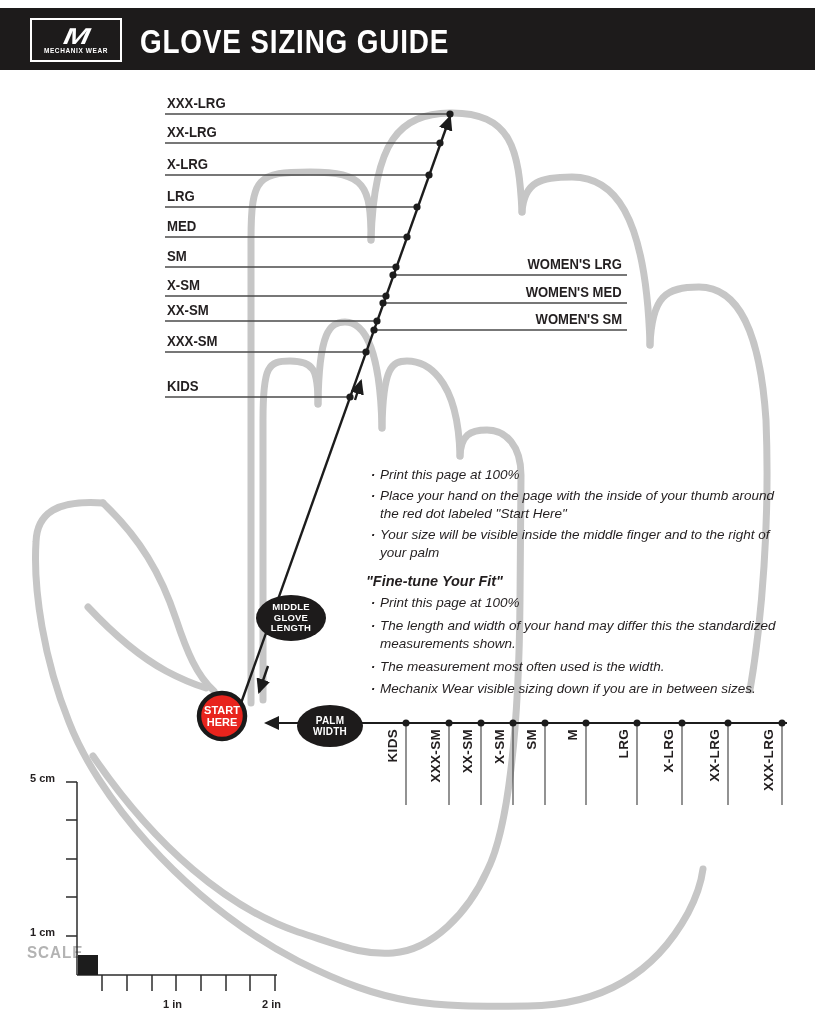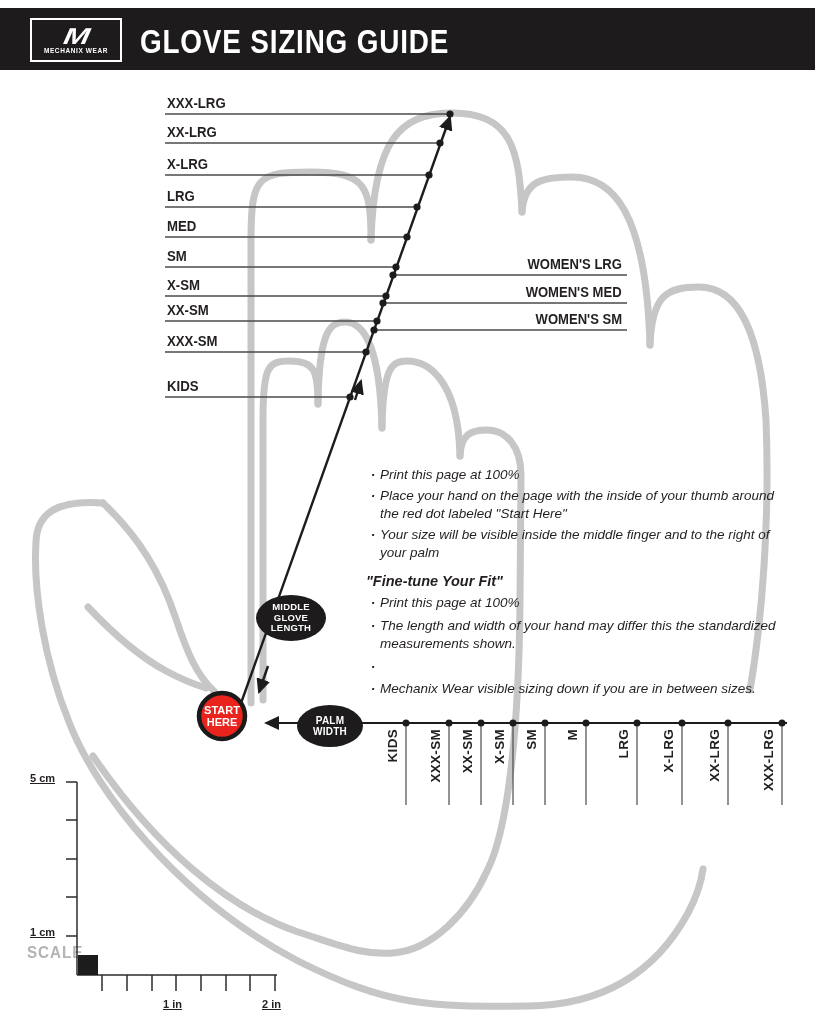--- a/index.html
+++ b/index.html
@@ -36,21 +36,21 @@
   .bullet .dot{width:14px;flex:0 0 14px;text-align:center;font-weight:bold;}
   .fine{margin-top:9px;}
   .fine .bullet{margin-bottom:4px;}
 
   
   .oval-text{position:absolute;color:#fff;font-weight:bold;text-align:center;line-height:10.5px;font-size:9.5px;
              letter-spacing:.2px;}
   .start-text{position:absolute;color:#fff;font-weight:bold;text-align:center;font-size:11px;line-height:11.5px;}
 
   
-  .ruler-lab{position:absolute;font-size:11px;font-weight:bold;white-space:nowrap;text-decoration:underline;}
+  .ruler-lab{position:absolute;font-size:11px;font-weight:bold;white-space:nowrap;}
   .scale-word{position:absolute;left:27px;top:944px;font-size:16px;font-weight:bold;color:#b3b3b3;
               letter-spacing:1px;transform:scaleX(.95);transform-origin:left center;}
 </style>
 </head>
 <body>
 
 <div class="page">
 
   <svg class="layer" width="815" height="1024" viewBox="0 0 815 1024">
     <defs>
@@ -209,20 +209,21 @@
       <div class="bullet">
           <span class="dot">·</span>
           <span>Print this page at 100%</span>
         </div>
       <div class="bullet">
           <span class="dot">·</span>
           <span>The length and width of your hand may differ this the standardized measurements shown.</span>
         </div>
       <div class="bullet">
           <span class="dot">·</span>
+          <span>The measurement most often used is the width.</span>
         </div>
       <div class="bullet">
           <span class="dot">·</span>
           <span>Mechanix Wear visible sizing down if you are in between sizes.</span>
         </div>
     </div>
   </div>
 
   <div class="oval-text txt" style="left:256px;top:602px;width:70px">
     <div>MIDDLE</div>

